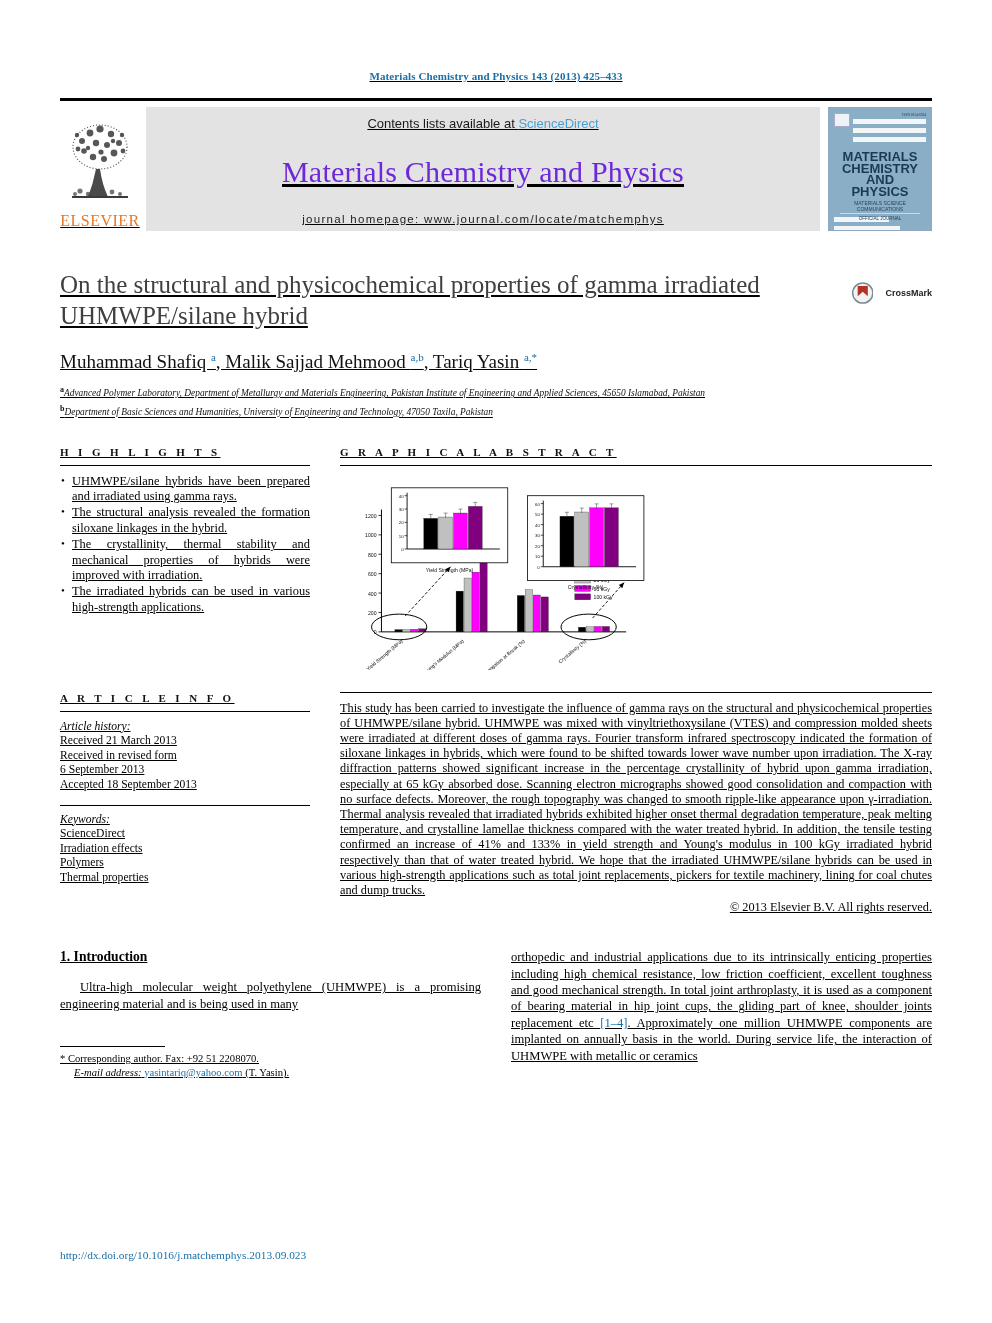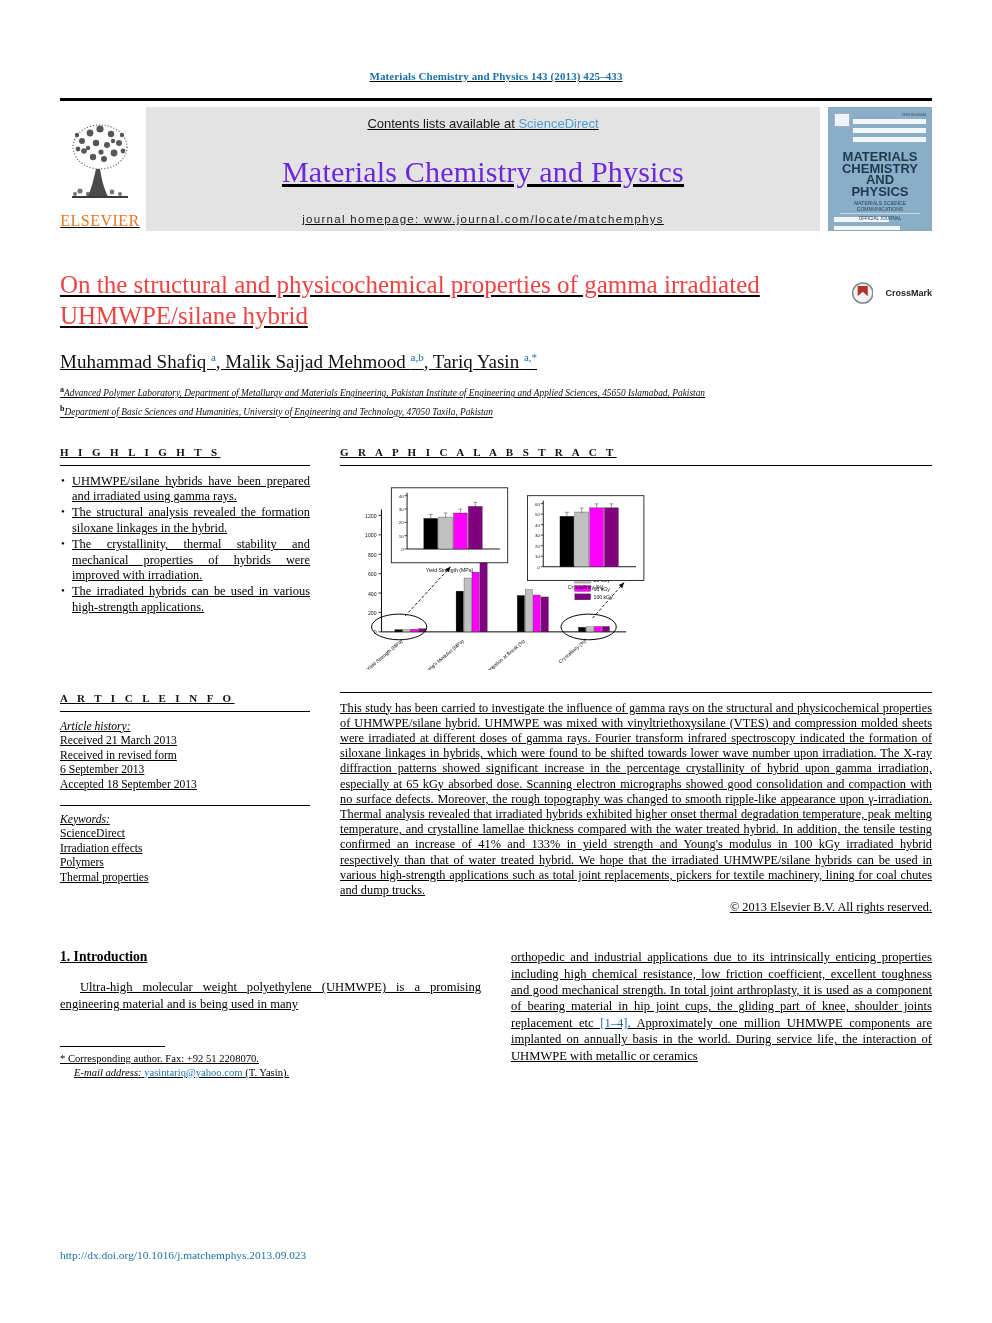--- a/index.html
+++ b/index.html
@@ -67,21 +67,21 @@
   .cov-sub { text-align:center; font-size:5px; color:#24455e; line-height:6px; margin-top:3px; font-family:"Liberation Sans",sans-serif;}
   .cov-foot { position:absolute; bottom:4px; left:6px; right:6px; text-align:center;
      font-size:4.5px; color:#1b3a52; border-top:1px solid #c8dae6; padding-top:2px;
      font-family:"Liberation Sans",sans-serif;}
 
   
   .titleblock { margin: 38px 60px 0 60px; position:relative; }
   h1.title {
     font-family: "Liberation Serif", serif;
     font-size: 25px; font-weight: 400; line-height: 31px; margin:0;
-    max-width: 790px; color:#ef4444;
+    max-width: 790px; color:#404040;
   }
   .authors { font-size: 19px; margin-top: 20px; color:#111; }
   .authors sup { color:#1a6fa8; font-size: 11px; }
   .affil { font-size: 9.4px; font-style: italic; line-height: 13px; margin-top: 10px; color:#111;}
   .affil sup { font-style: normal; font-weight: bold; font-size: 8px; }
   .crossmark { position:absolute; right:0; top:2px; width:80px; height:44px; display:flex; align-items:center; gap:12px;}
   .cm-word { font-family:"Liberation Sans", sans-serif; font-weight:bold; font-size:9px; color:#222; }
 
   
   .region { margin: 26px 60px 0 60px; display:flex; gap: 30px; }

